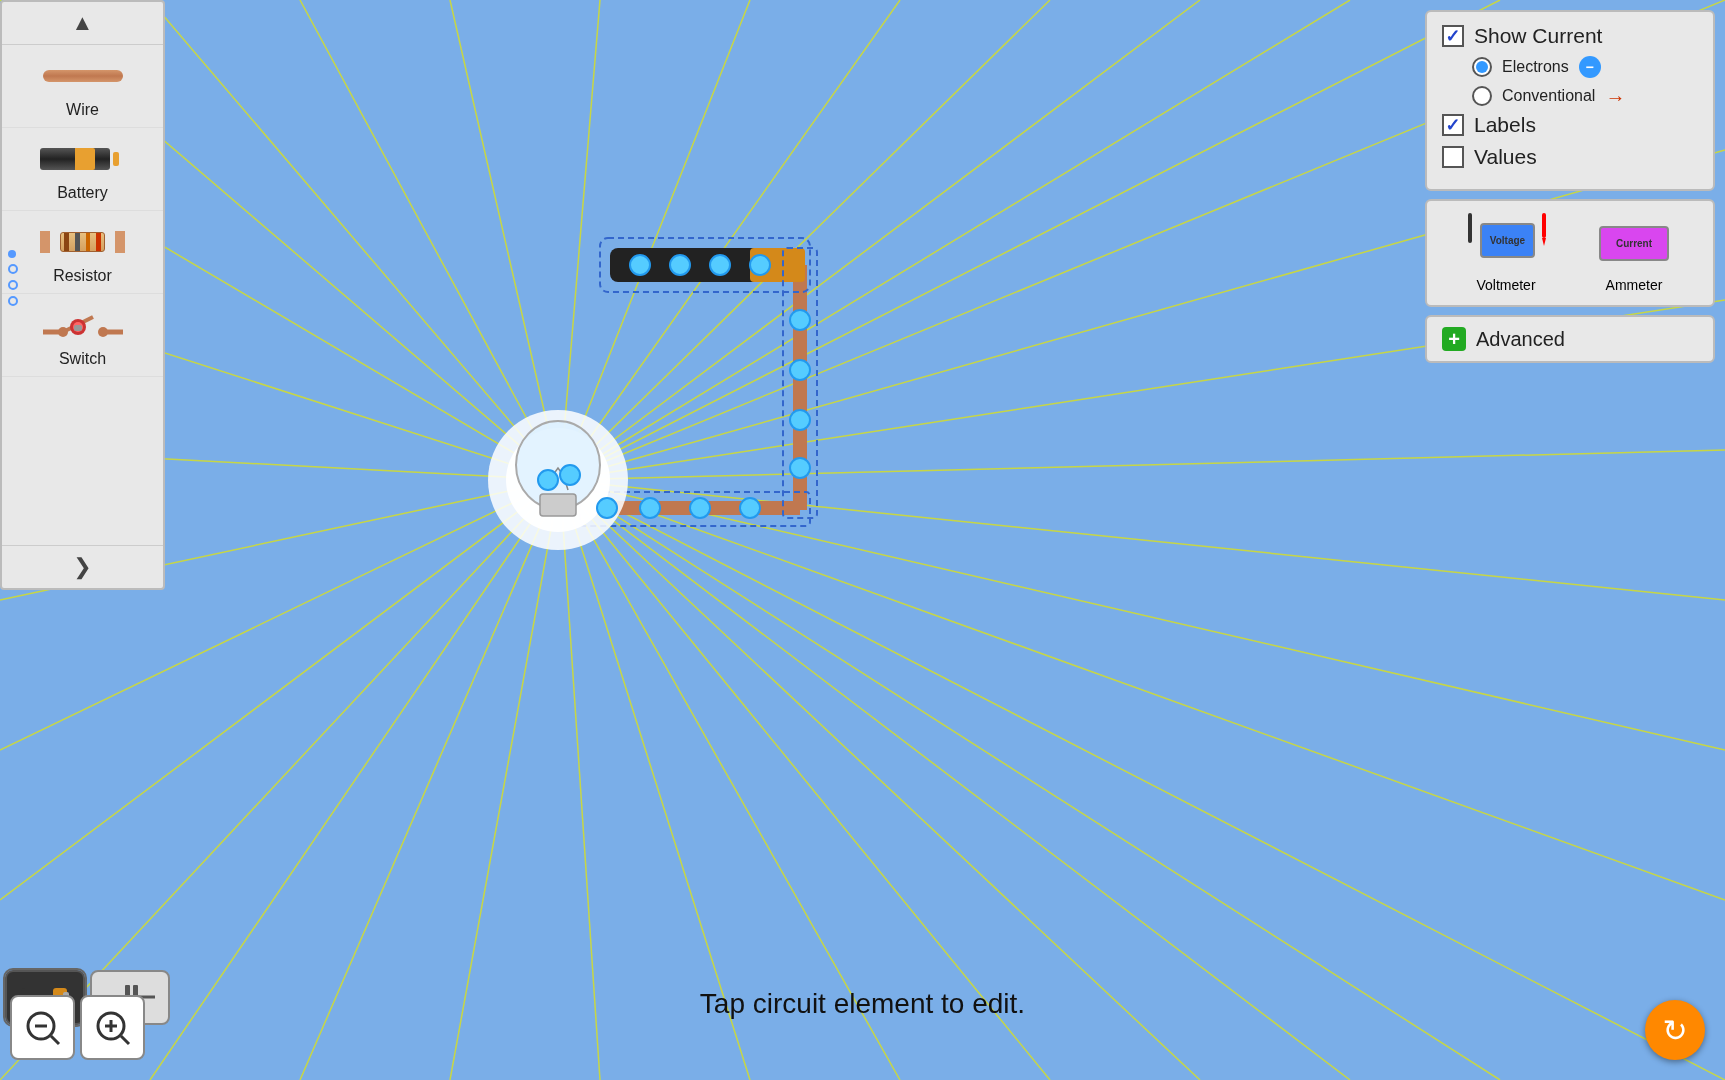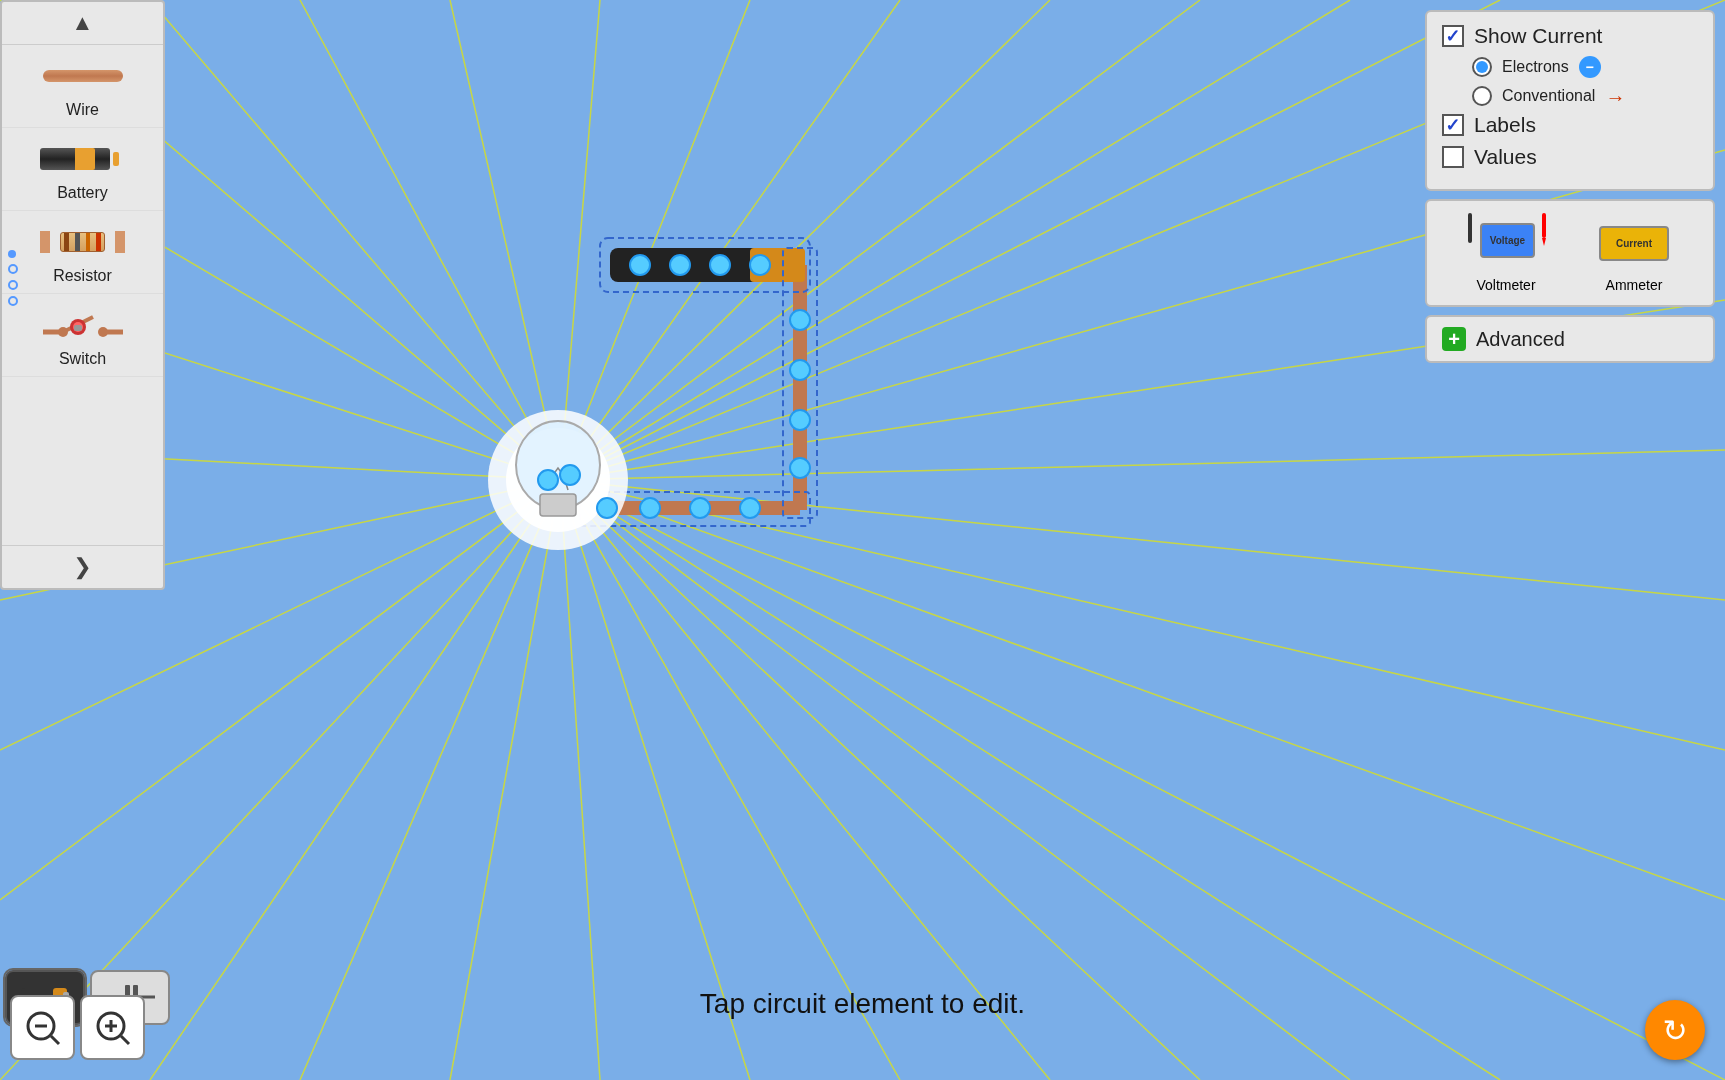--- a/index.html
+++ b/index.html
@@ -718,21 +718,21 @@
         </div>
 
         <div style="position:absolute; right:0px; top:0; width:4px; height:25px; background:red; border-radius:2px;"></div>
         <div style="position:absolute; right:0px; top:25px; width:4px; height:8px; background:red; clip-path: polygon(0 0, 100% 0, 50% 100%);"></div>
       </div>
       <span class="meter-label">Voltmeter</span>
     </div>
 
     <div class="meter-item">
       <div class="voltmeter-img">
-        <div class="meter-display" style="background:#eab308; width:70px; height:35px; display:flex; align-items:center; justify-content:center;">
+        <div class="meter-display" style="background:#d946ef; width:70px; height:35px; display:flex; align-items:center; justify-content:center;">
           <span style="font-size:10px; color:#333;">Current</span>
         </div>
       </div>
       <span class="meter-label">Ammeter</span>
     </div>
 
   </div>
 
   <div id="advanced-panel">
     <div class="plus-icon">+</div>

